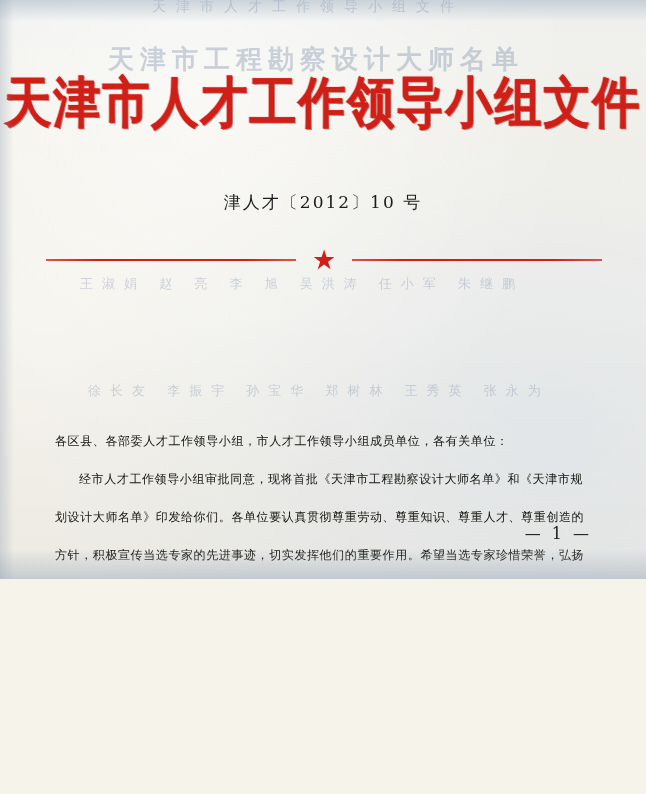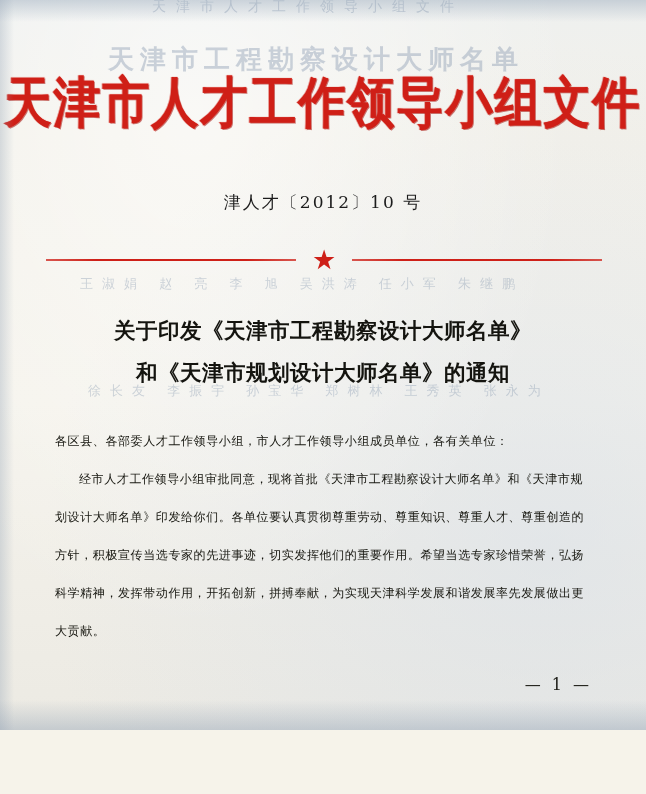--- a/index.html
+++ b/index.html
@@ -11,21 +11,21 @@
     height: 794px;
     overflow: hidden;
     background: #f6f3ea;
     font-family: "DejaVu Serif", "Liberation Serif", serif;
   }
 
   
   .page {
     position: relative;
     width: 646px;
-    height: 730px;
+    height: 579px;
     background:
       radial-gradient(ellipse at 30% 15%, rgba(255,255,255,0.55), rgba(255,255,255,0) 60%),
       radial-gradient(ellipse at 85% 75%, rgba(214,222,232,0.55), rgba(255,255,255,0) 65%),
       linear-gradient(180deg, #eef0ef 0%, #f3f1ea 18%, #f5f3ec 55%, #eceae3 100%);
     overflow: hidden;
   }
   
   .ghost {
     position: absolute;
     color: rgba(120,140,165,0.33);
@@ -174,24 +174,20 @@
   </div>
 
   <div class="doc-number">津人才〔2012〕10 号</div>
 
   <div class="rule-wrap">
     <div class="rule-line left"></div>
     <div class="star">★</div>
     <div class="rule-line right"></div>
   </div>
 
-  <div class="doc-title">
-    <div>关于印发《天津市工程勘察设计大师名单》</div>
-    <div>和《天津市规划设计大师名单》的通知</div>
-  </div>
 
   <div class="body-text">
     <p>各区县、各部委人才工作领导小组，市人才工作领导小组成员单位，各有关单位：</p>
     <p class="indent">经市人才工作领导小组审批同意，现将首批《天津市工程勘察设计大师名单》和《天津市规划设计大师名单》印发给你们。各单位要认真贯彻尊重劳动、尊重知识、尊重人才、尊重创造的方针，积极宣传当选专家的先进事迹，切实发挥他们的重要作用。希望当选专家珍惜荣誉，弘扬科学精神，发挥带动作用，开拓创新，拼搏奉献，为实现天津科学发展和谐发展率先发展做出更大贡献。</p>
   </div>
 
   <div class="page-number">— 1 —</div>
 
   <div class="edge-top"></div>
   <div class="edge-bottom"></div>

